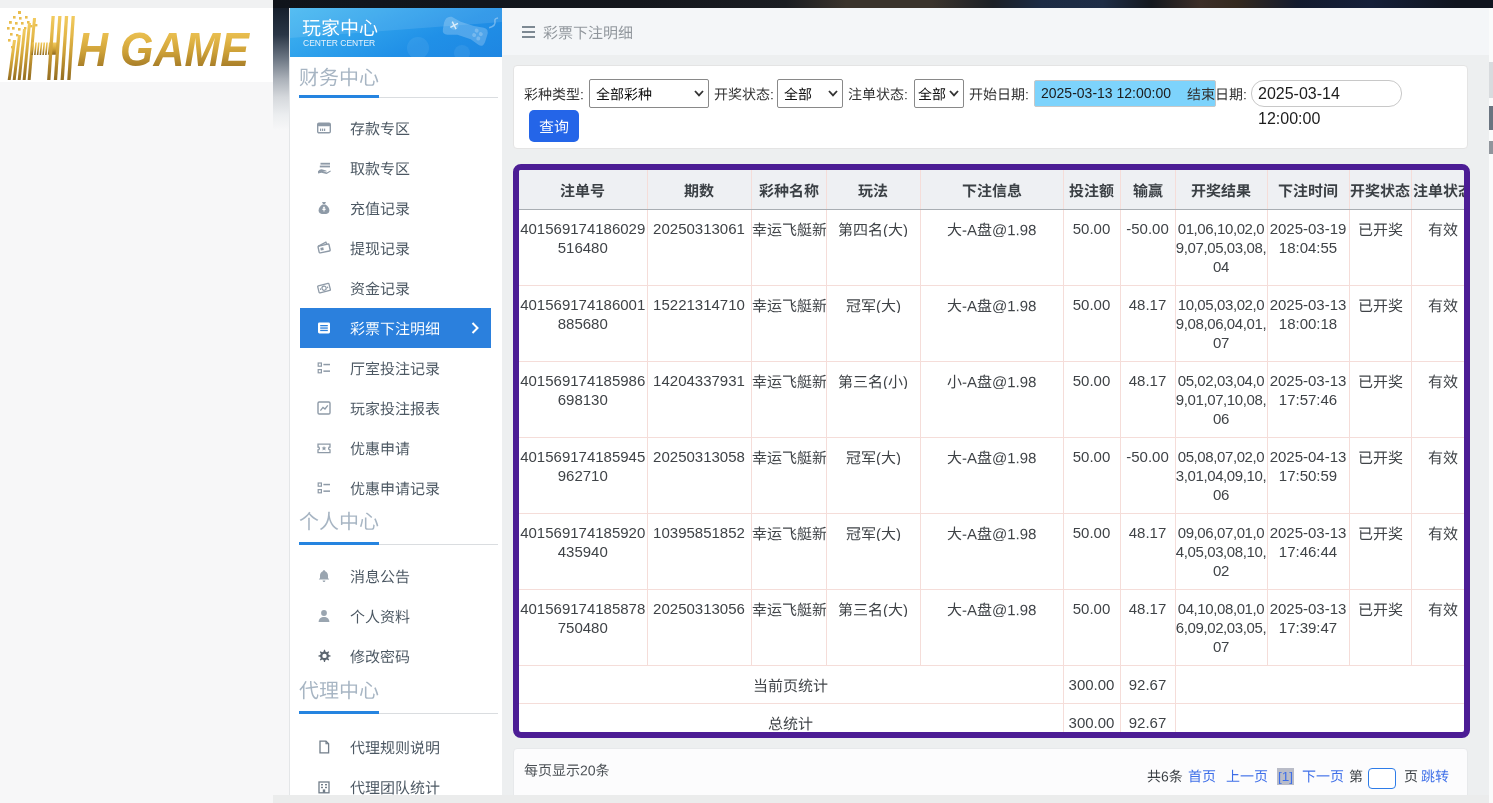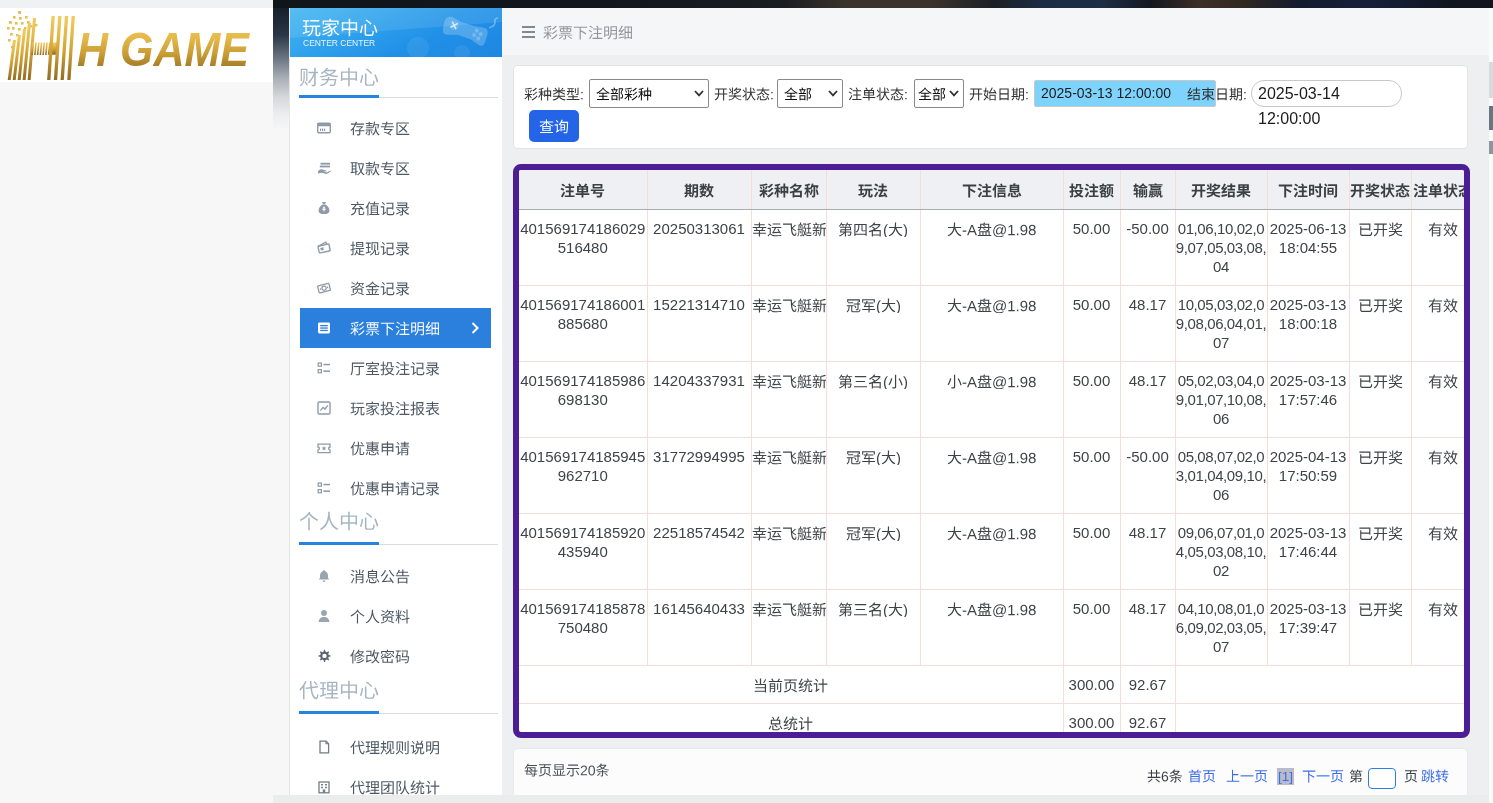--- a/index.html
+++ b/index.html
@@ -1125,21 +1125,21 @@
             </svg></td>
           <td><svg class="ti" style="fill:#3f4347" width="70.0" height="15" viewBox="0 -880 4666 1000">
               <use href="#b2"></use>
             </svg></td>
           <td><svg class="ti" style="fill:#3f4347" width="89.4" height="15" viewBox="0 -880 5961 1000">
               <use href="#b6"></use>
             </svg></td>
           <td>50.00</td>
           <td>-50.00</td>
           <td class="res">01,06,10,02,09,07,05,03,08,04</td>
-          <td>2025-06-13 18:04:55</td>
+          <td>2025-03-19 18:04:55</td>
           <td><svg class="ti" style="fill:#3f4347" width="45.0" height="15" viewBox="0 -880 3000 1000">
               <use href="#b8"></use>
             </svg></td>
           <td><svg class="ti" style="fill:#3f4347" width="30.0" height="15" viewBox="0 -880 2000 1000">
               <use href="#b9"></use>
             </svg></td>
         </tr>
         <tr style="height:76px">
           <td class="num">401569174186001885680</td>
           <td>15221314710</td>
@@ -1181,21 +1181,21 @@
           <td>2025-03-13 17:57:46</td>
           <td><svg class="ti" style="fill:#3f4347" width="45.0" height="15" viewBox="0 -880 3000 1000">
               <use href="#b8"></use>
             </svg></td>
           <td><svg class="ti" style="fill:#3f4347" width="30.0" height="15" viewBox="0 -880 2000 1000">
               <use href="#b9"></use>
             </svg></td>
         </tr>
         <tr style="height:76px">
           <td class="num">401569174185945962710</td>
-          <td>31772994995</td>
+          <td>20250313058</td>
           <td><svg class="ti" style="fill:#3f4347" width="75.0" height="15" viewBox="0 -880 5000 1000">
               <use href="#b1"></use>
             </svg></td>
           <td><svg class="ti" style="fill:#3f4347" width="55.0" height="15" viewBox="0 -880 3666 1000">
               <use href="#b3"></use>
             </svg></td>
           <td><svg class="ti" style="fill:#3f4347" width="89.4" height="15" viewBox="0 -880 5961 1000">
               <use href="#b6"></use>
             </svg></td>
           <td>50.00</td>
@@ -1204,21 +1204,21 @@
           <td>2025-04-13 17:50:59</td>
           <td><svg class="ti" style="fill:#3f4347" width="45.0" height="15" viewBox="0 -880 3000 1000">
               <use href="#b8"></use>
             </svg></td>
           <td><svg class="ti" style="fill:#3f4347" width="30.0" height="15" viewBox="0 -880 2000 1000">
               <use href="#b9"></use>
             </svg></td>
         </tr>
         <tr style="height:76px">
           <td class="num">401569174185920435940</td>
-          <td>22518574542</td>
+          <td>10395851852</td>
           <td><svg class="ti" style="fill:#3f4347" width="75.0" height="15" viewBox="0 -880 5000 1000">
               <use href="#b1"></use>
             </svg></td>
           <td><svg class="ti" style="fill:#3f4347" width="55.0" height="15" viewBox="0 -880 3666 1000">
               <use href="#b3"></use>
             </svg></td>
           <td><svg class="ti" style="fill:#3f4347" width="89.4" height="15" viewBox="0 -880 5961 1000">
               <use href="#b6"></use>
             </svg></td>
           <td>50.00</td>
@@ -1227,21 +1227,21 @@
           <td>2025-03-13 17:46:44</td>
           <td><svg class="ti" style="fill:#3f4347" width="45.0" height="15" viewBox="0 -880 3000 1000">
               <use href="#b8"></use>
             </svg></td>
           <td><svg class="ti" style="fill:#3f4347" width="30.0" height="15" viewBox="0 -880 2000 1000">
               <use href="#b9"></use>
             </svg></td>
         </tr>
         <tr style="height:76px">
           <td class="num">401569174185878750480</td>
-          <td>16145640433</td>
+          <td>20250313056</td>
           <td><svg class="ti" style="fill:#3f4347" width="75.0" height="15" viewBox="0 -880 5000 1000">
               <use href="#b1"></use>
             </svg></td>
           <td><svg class="ti" style="fill:#3f4347" width="70.0" height="15" viewBox="0 -880 4666 1000">
               <use href="#b5"></use>
             </svg></td>
           <td><svg class="ti" style="fill:#3f4347" width="89.4" height="15" viewBox="0 -880 5961 1000">
               <use href="#b6"></use>
             </svg></td>
           <td>50.00</td>

